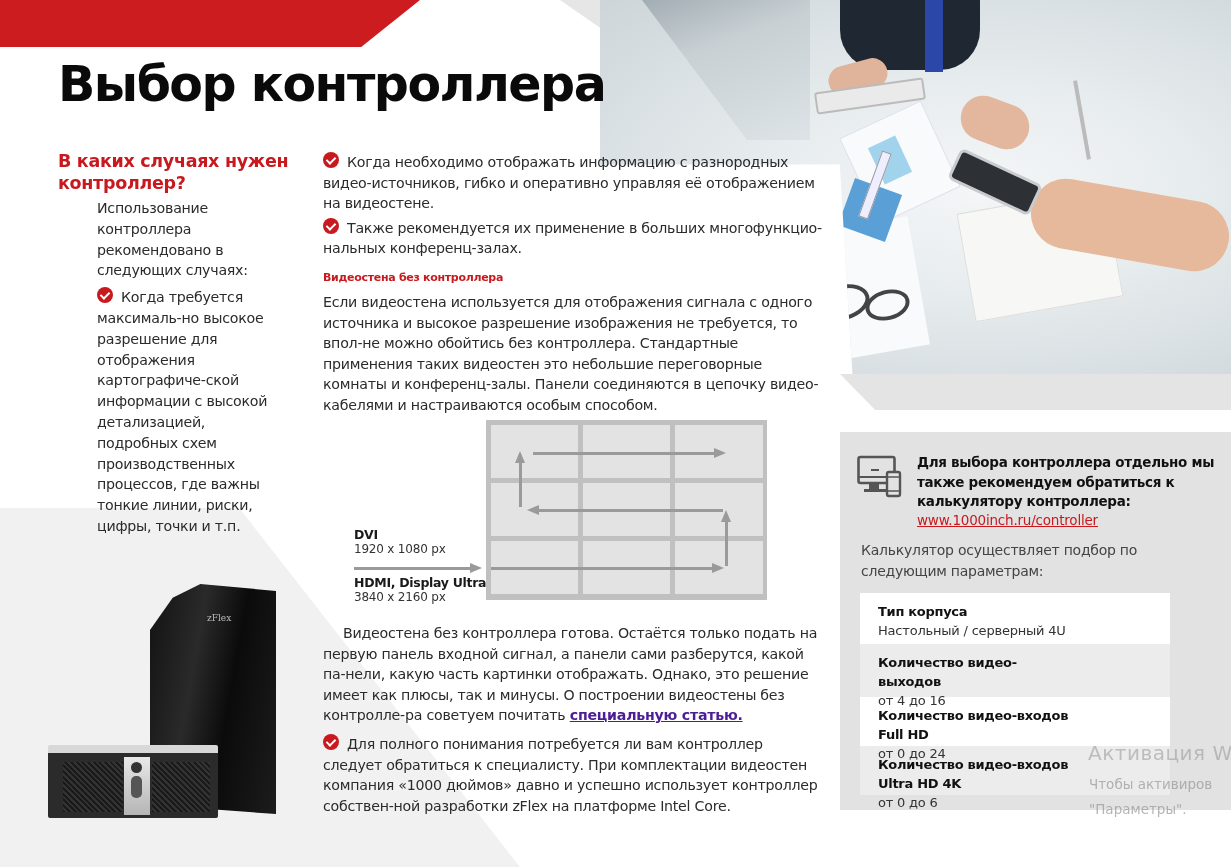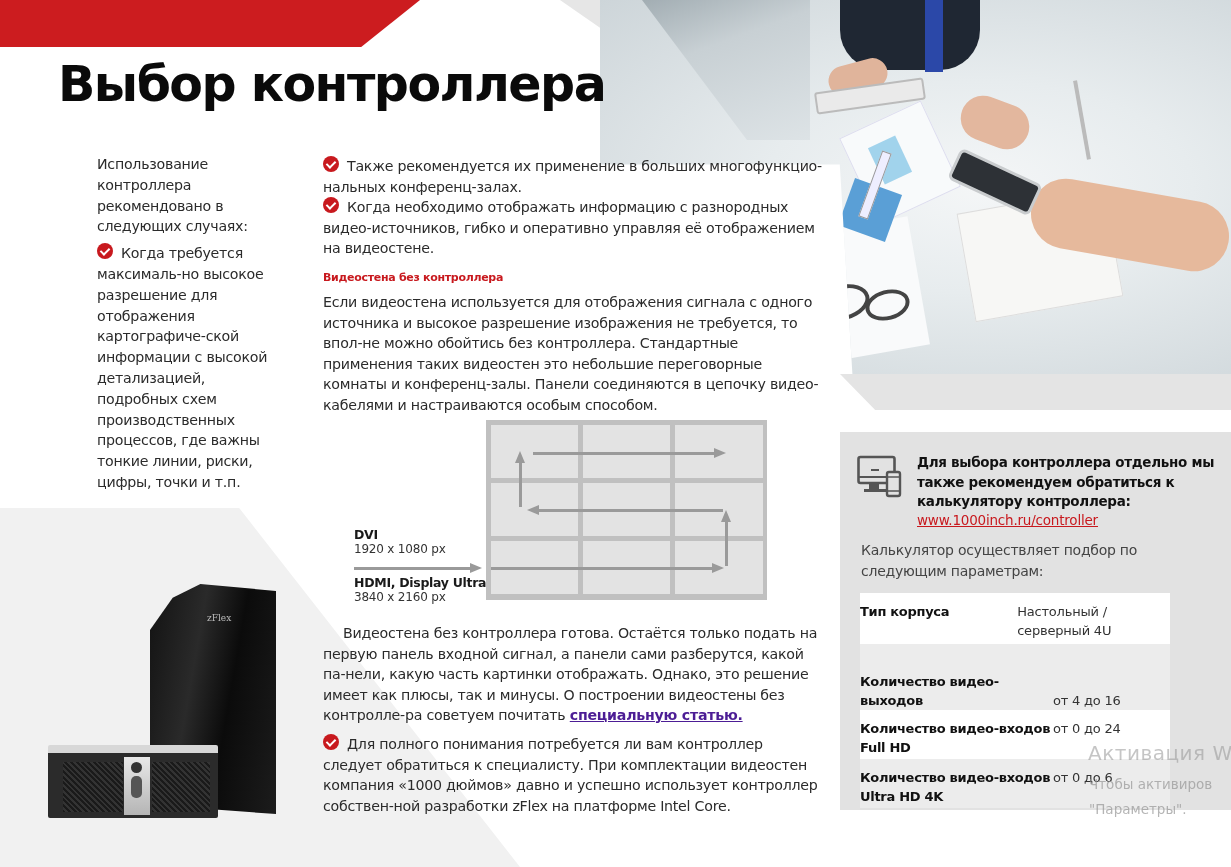--- a/index.html
+++ b/index.html
@@ -83,21 +83,21 @@
 
   .link-red { color: #4c1d95; font-weight: bold; text-decoration: underline; }
 
   
   .rpanel { left: 840px; top: 432px; width: 391px; height: 378px; background: #e2e2e2; }
   .monitor { left: 857px; top: 455px; width: 48px; height: 44px; }
   .rp-bold { left: 917px; top: 453px; width: 300px; font-size: 13.5px; font-weight: bold; line-height: 19.5px; color: #111; letter-spacing: -0.3px; }
   .rp-link { left: 917px; top: 512px; font-size: 13.5px; color: #c8191e; text-decoration: underline; letter-spacing: -0.2px; }
   .rp-desc { left: 861px; top: 540px; width: 330px; font-size: 14px; line-height: 20.5px; color: #444; letter-spacing: -0.25px; }
   .spec { left: 860px; top: 593px; width: 310px; }
-  .spec-row { display: flex; padding: 9px 0 0 0; }
+  .spec-row { display: flex; padding: 9px 0 0 18px; flex-direction: column; }
   .spec-row.w { background: #ffffff; }
   .spec-row.g { background: #ececec; }
   .spec-k { width: 193px; font-size: 13px; font-weight: bold; line-height: 19px; color: #111; letter-spacing: -0.3px; }
   .spec-v { font-size: 13px; line-height: 19px; color: #333; letter-spacing: -0.2px; }
 
   .win-watermark { left: 1088px; top: 741px; font-size: 20px; color: rgba(150,150,150,.55); letter-spacing: 0.5px; white-space: nowrap; }
   .win-watermark2 { left: 1089px; top: 776px; font-size: 13.5px; color: rgba(150,150,150,.7); white-space: nowrap; }
   .win-watermark3 { left: 1089px; top: 801px; font-size: 13.5px; color: rgba(150,150,150,.7); white-space: nowrap; }
 
   
@@ -137,32 +137,33 @@
   <div class="abs photo-phone"></div>
   <div class="abs photo-phone2"></div>
   <div class="abs photo-glasses-l"></div>
   <div class="abs photo-glasses-r"></div>
 </div>
 <div class="abs grey-under-photo"></div>
 
 <h1 class="abs title">Выбор контроллера</h1>
 
 <div class="abs left-col">
+  <div class="h-red">В каких случаях нужен контроллер?</div>
   <div class="p mt4">Использование контроллера рекомендовано в следующих случаях:</div>
   <div class="p mt6">
     <span class="check"></span><span>Когда требуется максималь-но высокое разрешение для отображения картографиче-ской информации с высокой детализацией, подробных схем производственных процессов, где важны тонкие линии, риски, цифры, точки и т.п.</span>
   </div>
 </div>
 
 <div class="abs mid-col">
+  <div class="p2">
+    <span class="check"></span><span>Когда необходимо отображать информацию с разнородных видео-источников, гибко и оперативно управляя её отображением на видеостене.</span>
+  </div>
   <div class="p2 mt4">
     <span class="check"></span><span>Также рекомендуется их применение в больших многофункцио-нальных конференц-залах.</span>
-  </div>
-  <div class="p2">
-    <span class="check"></span><span>Когда необходимо отображать информацию с разнородных видео-источников, гибко и оперативно управляя её отображением на видеостене.</span>
   </div>
   <div class="h-red2" style="margin-top:8px;">Видеостена без контроллера</div>
   <div class="p2" style="margin-top:3px;">Если видеостена используется для отображения сигнала с одного источника и высокое разрешение изображения не требуется, то впол-не можно обойтись без контроллера. Стандартные применения таких видеостен это небольшие переговорные комнаты и конференц-залы. Панели соединяются в цепочку видео-кабелями и настраиваются особым способом.</div>
 </div>
 
 <div class="abs wall">
   <div class="cell"></div>
   <div class="cell"></div>
   <div class="cell"></div>
   <div class="cell"></div>
@@ -226,21 +227,21 @@
 </svg>
 <div class="abs rp-bold">Для выбора контроллера отдельно мы также рекомендуем обратиться к калькулятору контроллера:</div>
 <a class="abs rp-link" href="#">www.1000inch.ru/controller</a>
 <div class="abs rp-desc">Калькулятор осуществляет подбор по следующим параметрам:</div>
 
 <div class="abs spec">
   <div class="spec-row w" style="height:51px;">
     <div class="spec-k">Тип корпуса</div>
     <div class="spec-v">Настольный / серверный 4U</div>
   </div>
-  <div class="spec-row g" style="height:66px;align-items:flex-end;">
+  <div class="spec-row g" style="height:53px;">
     <div class="spec-k">Количество видео-выходов</div>
     <div class="spec-v">от 4 до 16</div>
   </div>
   <div class="spec-row w" style="height:49px;">
     <div class="spec-k">Количество видео-входов Full HD</div>
     <div class="spec-v">от 0 до 24</div>
   </div>
   <div class="spec-row g" style="height:49px;">
     <div class="spec-k">Количество видео-входов Ultra HD 4K</div>
     <div class="spec-v">от 0 до 6</div>

